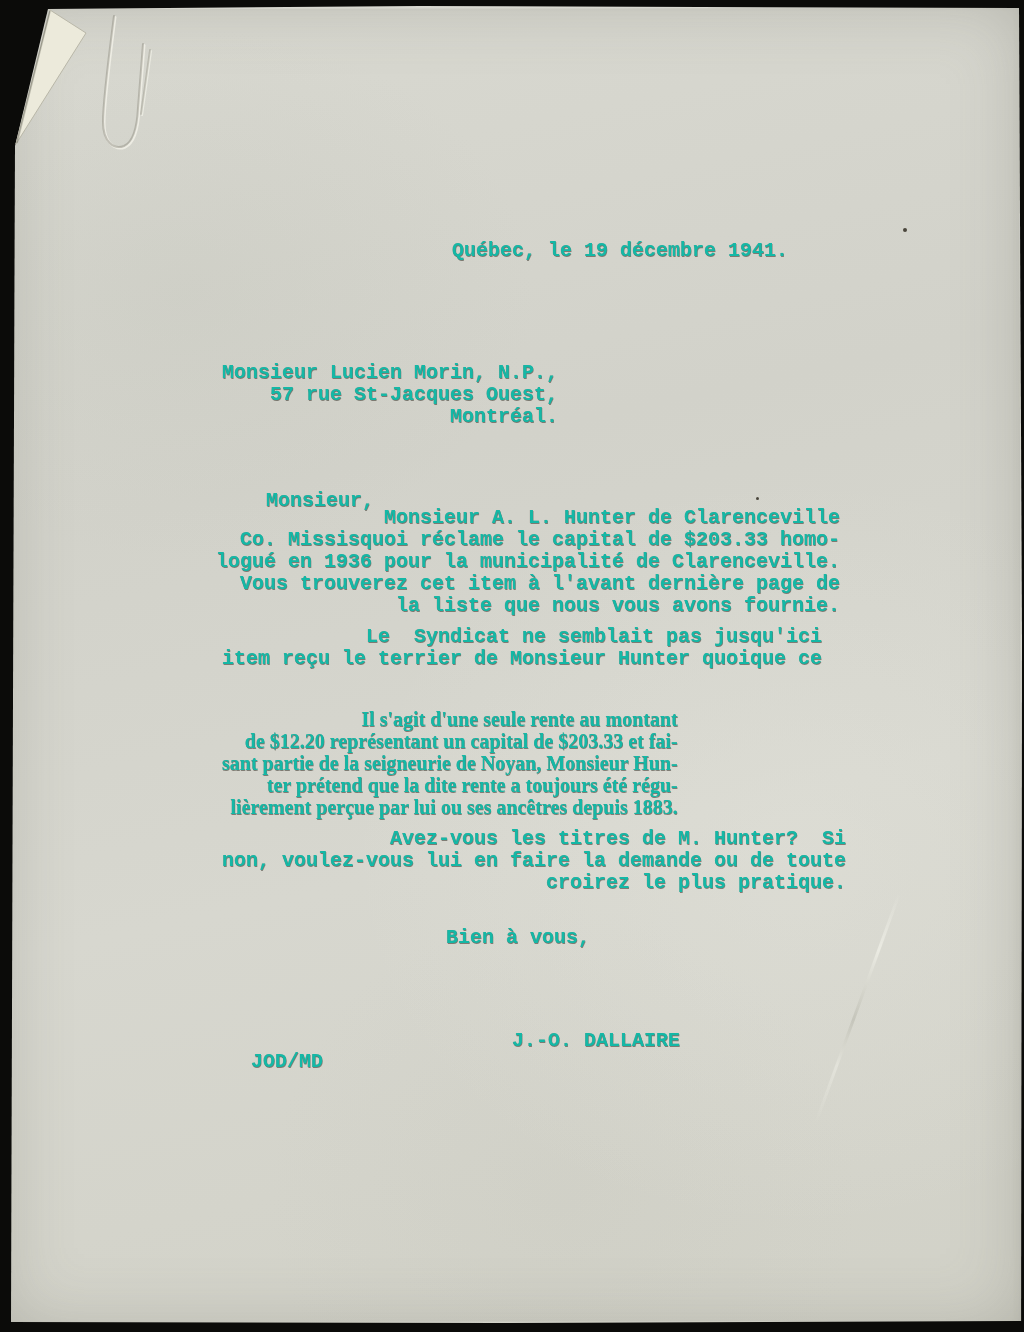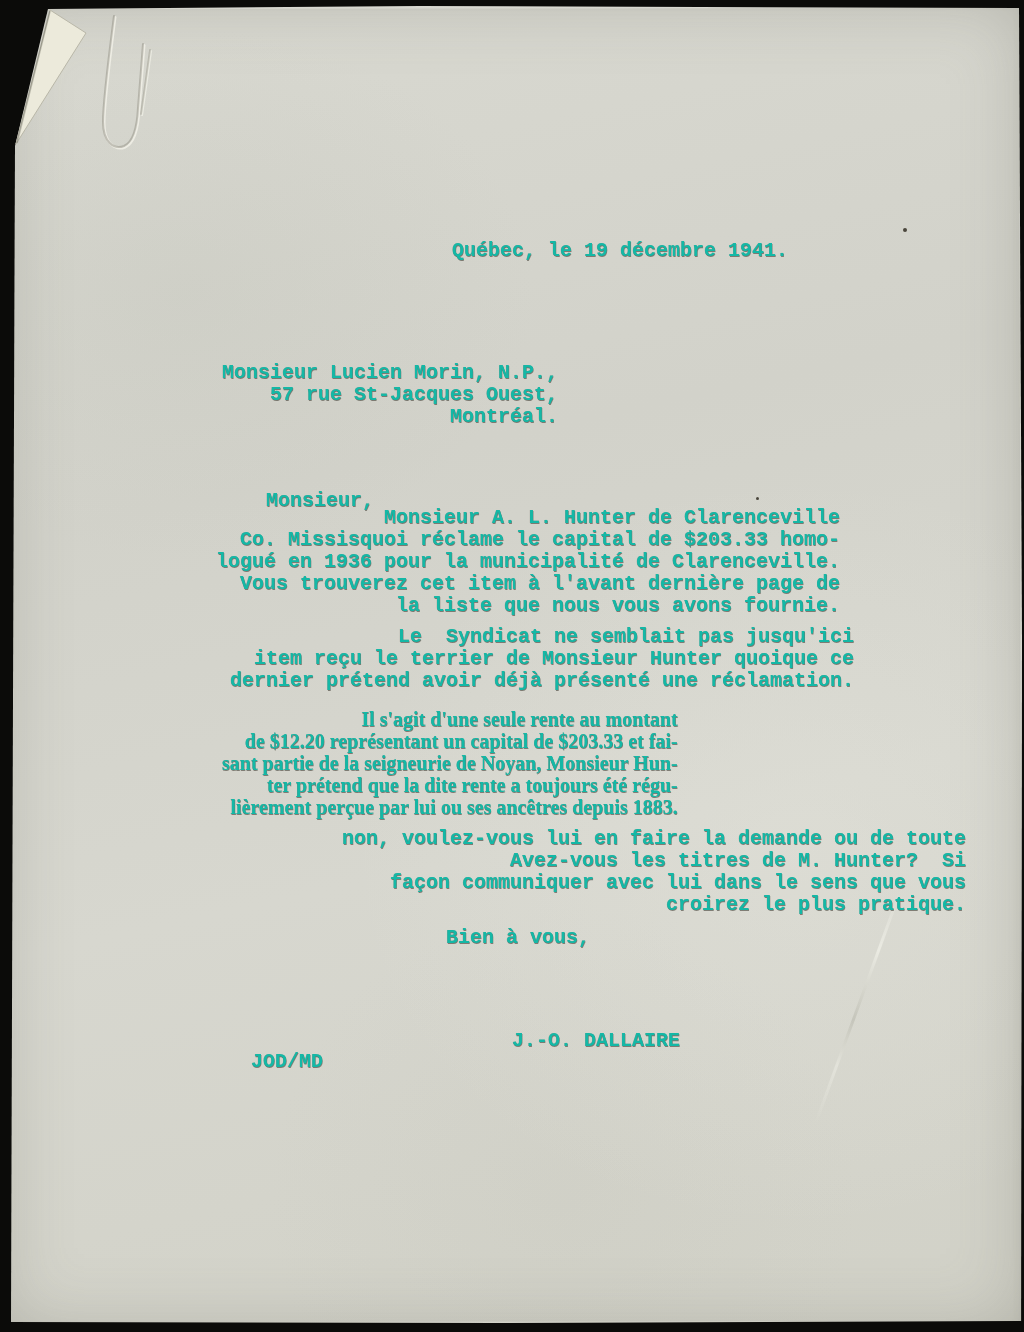--- a/index.html
+++ b/index.html
@@ -70,21 +70,21 @@
     white-space: pre;
     text-shadow: 0.4px 0.5px 0.6px rgba(52,49,40,0.55), -0.2px 0 0.4px rgba(52,49,40,0.30);
     text-align: right;
   }
   .tline { white-space: pre; }
   [data-indent-first] .tline:first-child { padding-left: 120px; }
   .dateline   { left: 452px; top: 240px; }
   .recipient  { left: 222px; top: 362px; }
   .salutation { left: 222px; top: 490px; margin-left: 44px; }
   .para1      { left: 216px; top: 507px; }
-  .para2      { left: 230px; top: 626px; }
+  .para2      { left: 222px; top: 626px; }
   .para3      { left: 222px; top: 708px; font-family: Liberation Serif, serif; }
   .para4      { left: 222px; top: 828px; }
   .closing    { left: 446px; top: 927px; }
   .sig-name   { left: 512px; top: 1030px; }
   .sig-title  { left: 452px; top: 1051px; }
   .initials   { left: 222px; top: 1051px; margin-left: 29px; }
 </style>
 </head>
 <body>
 
@@ -112,24 +112,24 @@
   <div class="speck s2"></div>
 
   <div class="typed dateline">Québec, le 19 décembre 1941.</div>
 
   <div class="typed recipient"><div class="tline">Monsieur Lucien Morin, N.P.,</div><div class="tline">57 rue St-Jacques Ouest,</div><div class="tline">Montréal.</div></div>
 
   <div class="typed salutation">Monsieur,</div>
 
   <div class="typed para1" data-indent-first=""><div class="tline">Monsieur A. L. Hunter de Clarenceville</div><div class="tline">Co. Missisquoi réclame le capital de $203.33 homo-</div><div class="tline">logué en 1936 pour la municipalité de Clarenceville.</div><div class="tline">Vous trouverez cet item à l'avant dernière page de</div><div class="tline">la liste que nous vous avons fournie.</div></div>
 
-  <div class="typed para2" data-indent-first=""><div class="tline">Le  Syndicat ne semblait pas jusqu'ici</div><div class="tline">item reçu le terrier de Monsieur Hunter quoique ce</div><div class="tline">dernier prétend avoir déjà présenté une réclamation.</div></div>
+  <div class="typed para2" data-indent-first=""><div class="tline">Le  Syndicat ne semblait pas jusqu'ici</div><div class="tline">item reçu le terrier de Monsieur Hunter quoique ce</div></div>
 
   <div class="typed para3" data-indent-first=""><div class="tline">Il s'agit d'une seule rente au montant</div><div class="tline">de $12.20 représentant un capital de $203.33 et fai-</div><div class="tline">sant partie de la seigneurie de Noyan, Monsieur Hun-</div><div class="tline">ter prétend que la dite rente a toujours été régu-</div><div class="tline">lièrement perçue par lui ou ses ancêtres depuis 1883.</div></div>
 
-  <div class="typed para4" data-indent-first=""><div class="tline">non, voulez-vous lui en faire la demande ou de toute</div><div class="tline">Avez-vous les titres de M. Hunter?  Si</div><div class="tline">façon communiquer avec lui dans le sens que vous</div><div class="tline">croirez le plus pratique.</div></div>
+  <div class="typed para4" data-indent-first=""><div class="tline">Avez-vous les titres de M. Hunter?  Si</div><div class="tline">non, voulez-vous lui en faire la demande ou de toute</div><div class="tline">croirez le plus pratique.</div></div>
 
   <div class="typed closing">Bien à vous,</div>
 
   <div class="typed sig-name">J.-O. DALLAIRE</div>
   <div class="typed initials">JOD/MD</div>
 
 </div>
 
 </body></html>

